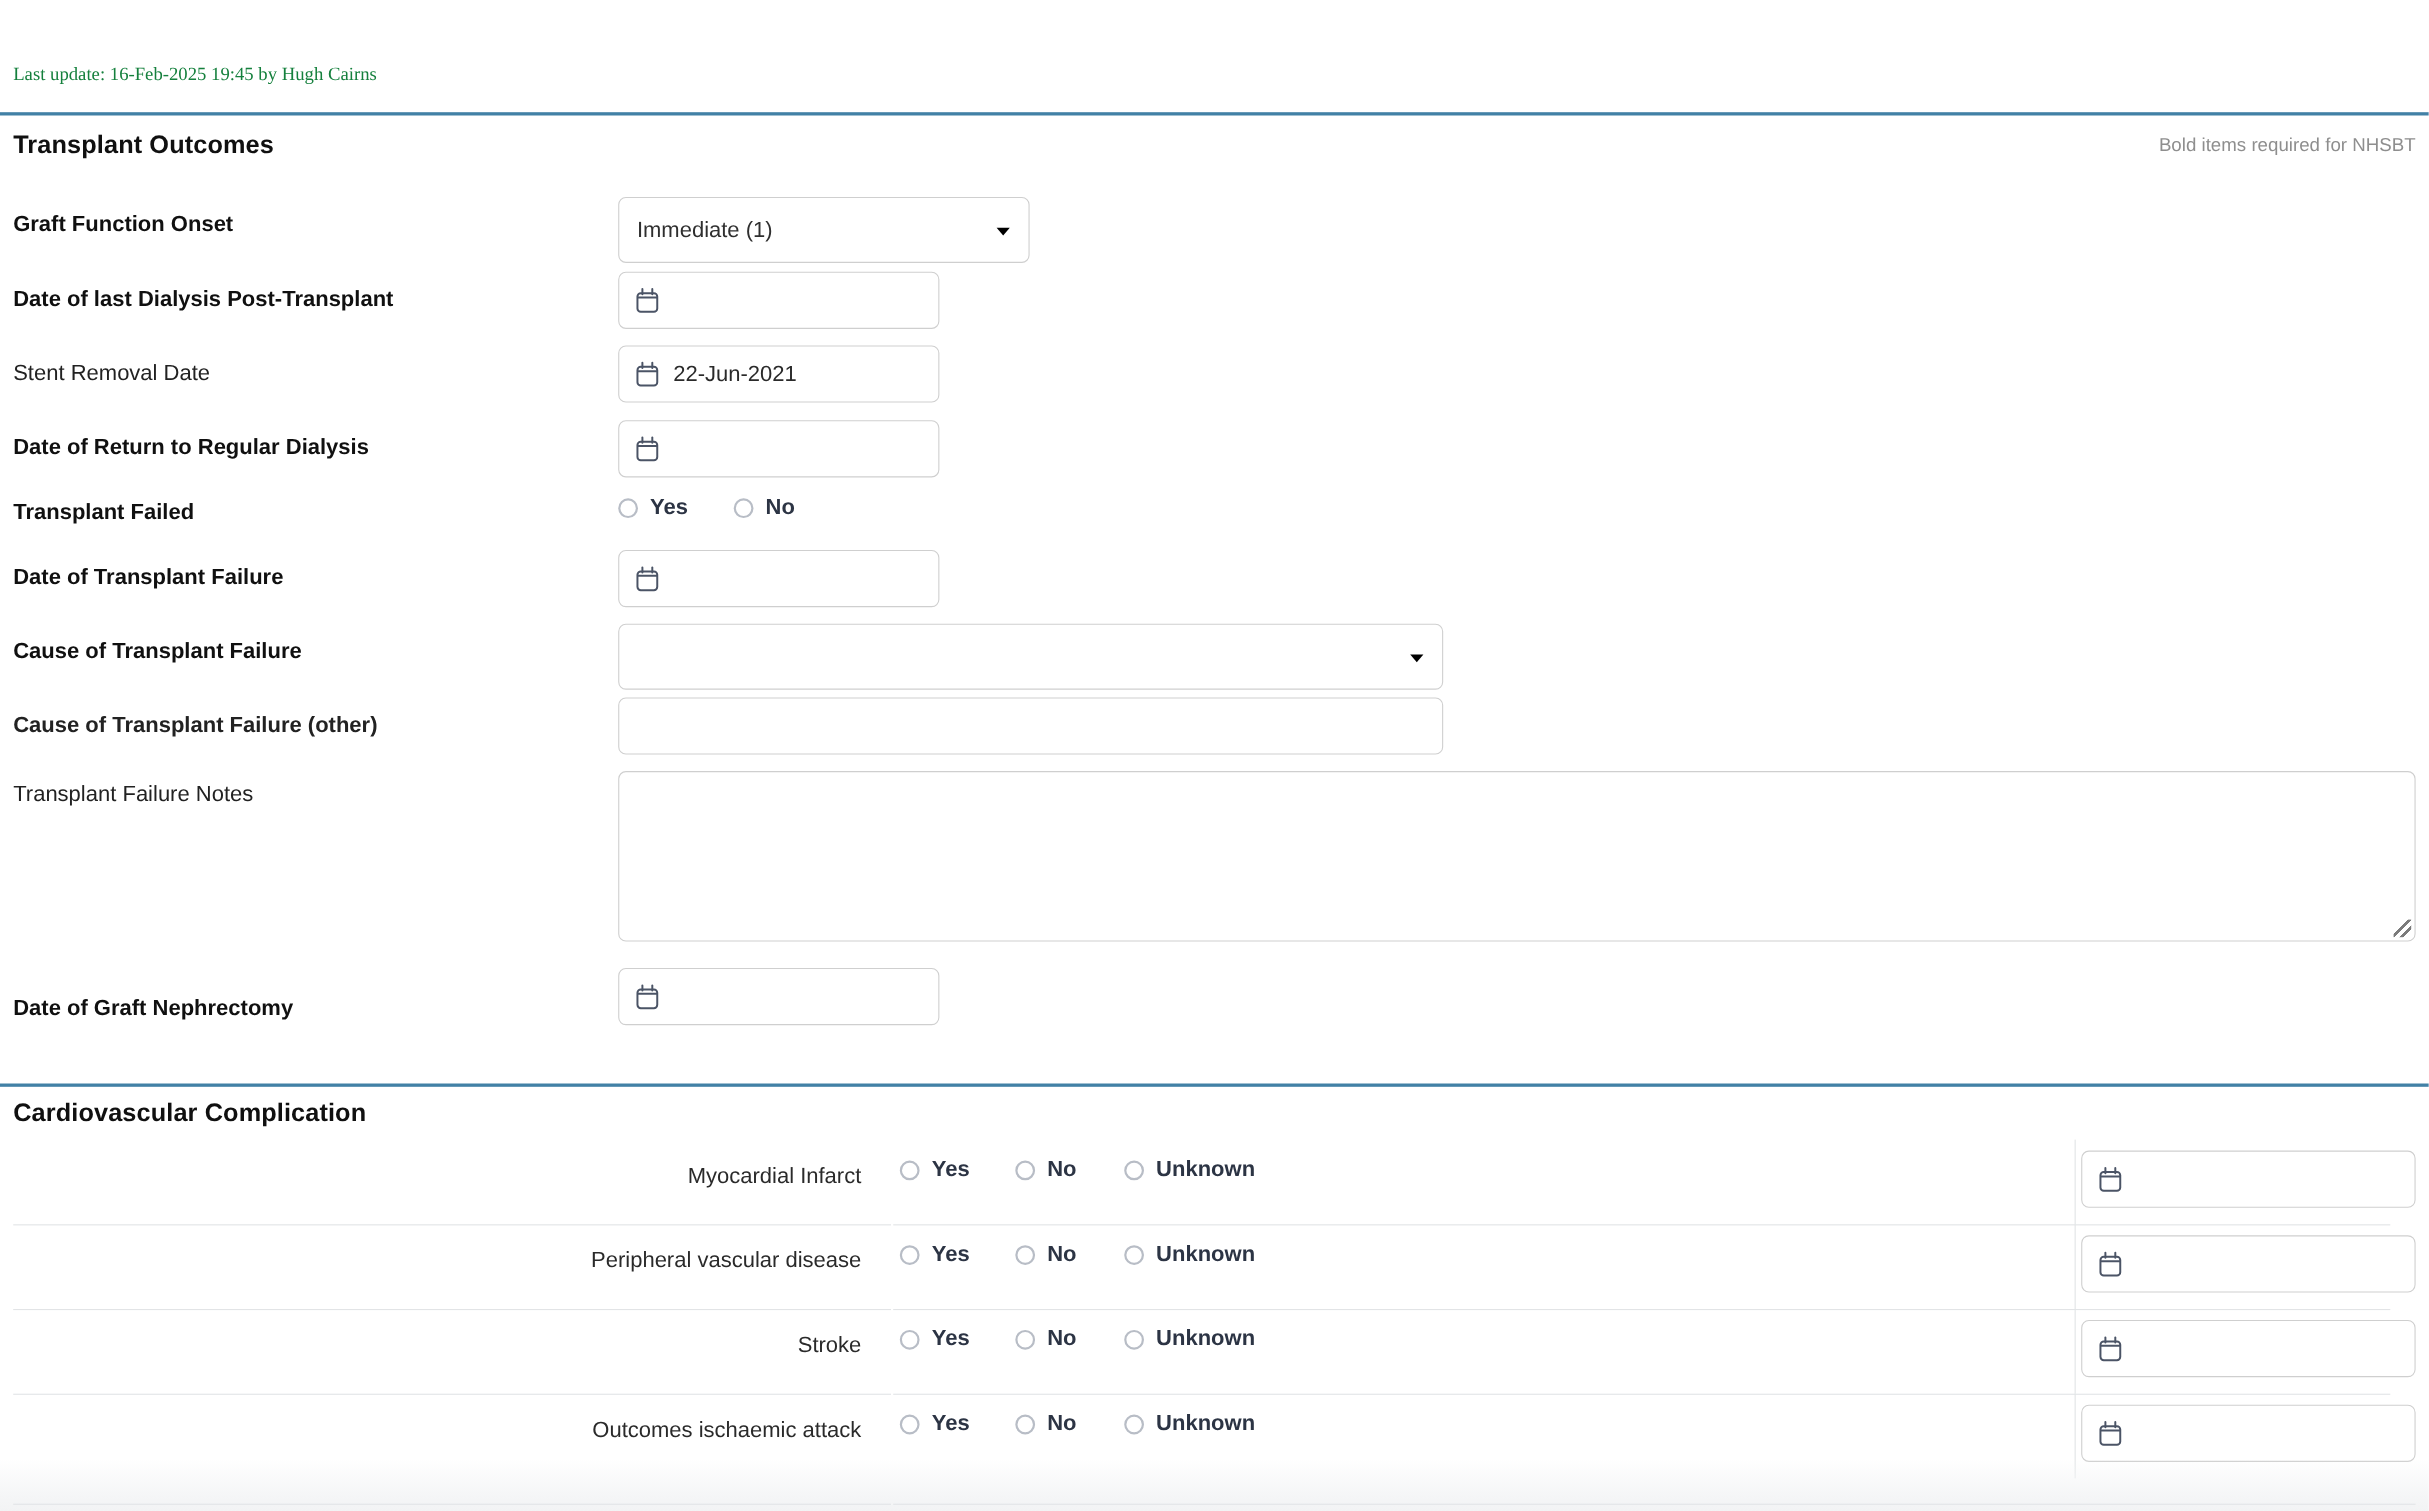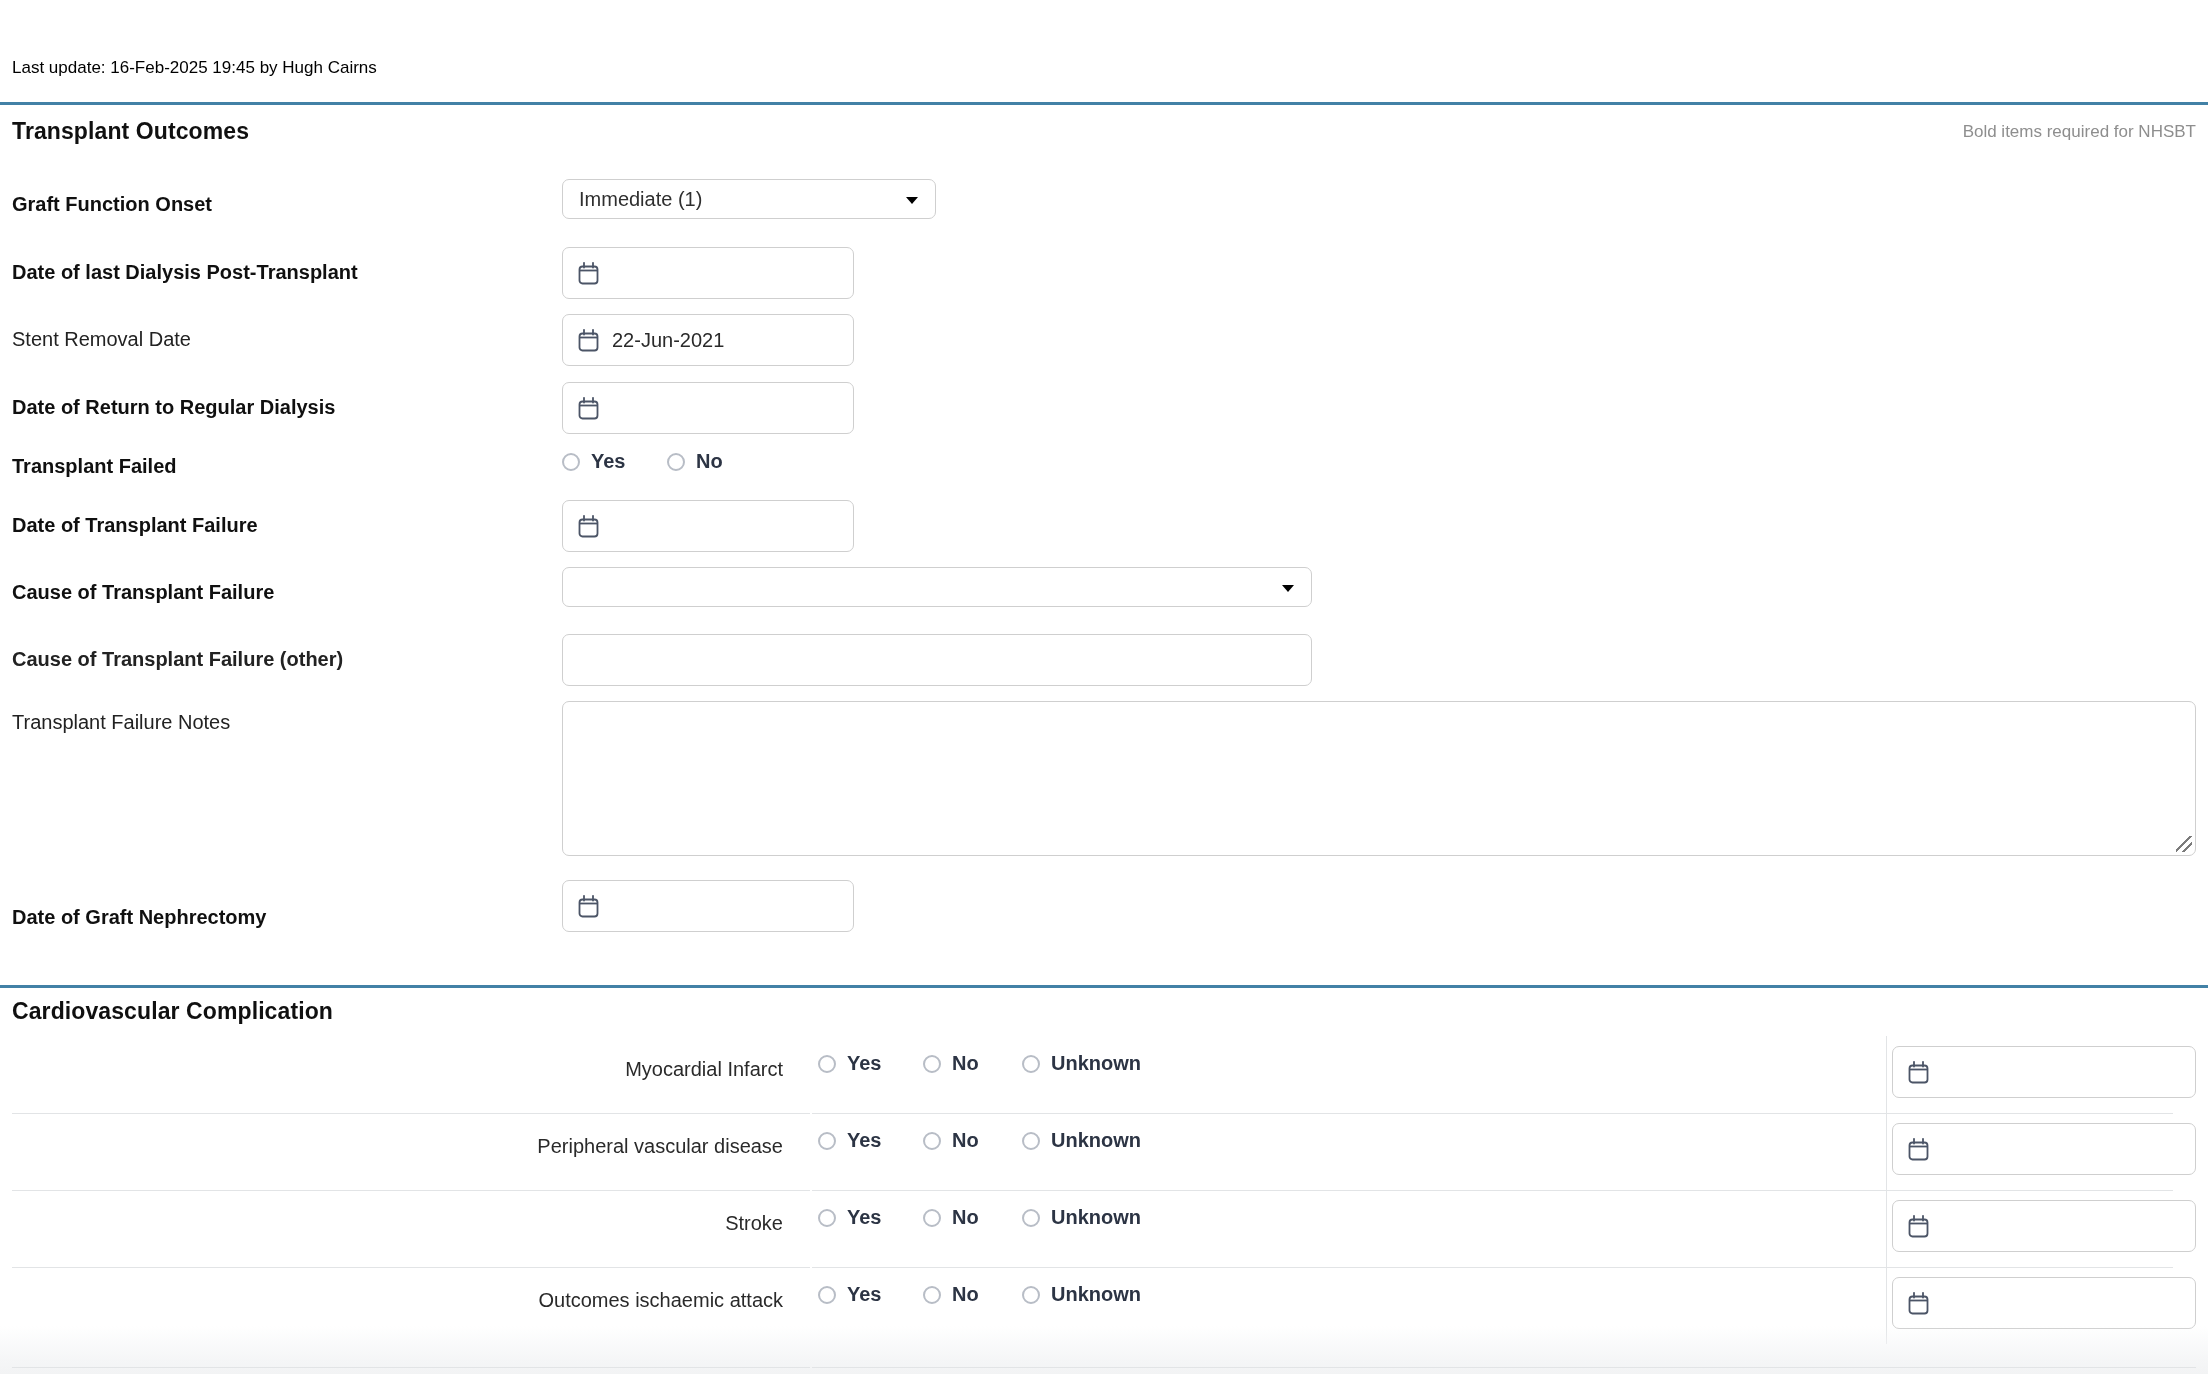--- a/index.html
+++ b/index.html
@@ -19,22 +19,23 @@
     position: absolute; left: 12px; top: 8px;
     font-size: 29px; line-height: 38px;
     white-space: nowrap;
   }
   .crumb-link { color: #3d63e0; text-decoration: none; }
   .crumb-sep  { color: #1c1c1c; padding: 0 3px; }
   .crumb-cur  { color: #141414; font-weight: 700; }
 
   .last-update {
     position: absolute; left: 12px; top: 57px;
-    font-size: 17px; line-height: 22px; color: #000000;
+    font-size: 17px; line-height: 22px; color: #15803d;
     white-space: nowrap;
+    font-family: Liberation Serif, serif;
   }
 
   .hr-blue {
     position: absolute; left: 0; width: 2208px; height: 0;
     border-top: 3px solid #4281a6;
   }
   .hr-blue.top   { top: 102px; }
   .hr-blue.mid   { top: 985px; }
 
   
@@ -57,21 +58,21 @@
     position: absolute; left: 12px;
     font-size: 20px; color: #222; white-space: nowrap;
   }
   .flabel.req { font-weight: 700; color: #101010; }
 
   .ctrl { position: absolute; }
 
   
   .sel {
     position: relative;
-    height: 40px; width: 374px;
+    height: 60px; width: 374px;
     border: 1px solid #cfcfcf; border-radius: 7px;
     background: #fff;
     display: flex; align-items: center;
     padding: 0 16px;
     font-size: 20px; color: #2a2a2a;
   }
   .sel.wide { width: 750px; }
   .sel .caret {
     position: absolute; right: 17px; top: 50%;
     width: 0; height: 0; margin-top: -2px;

